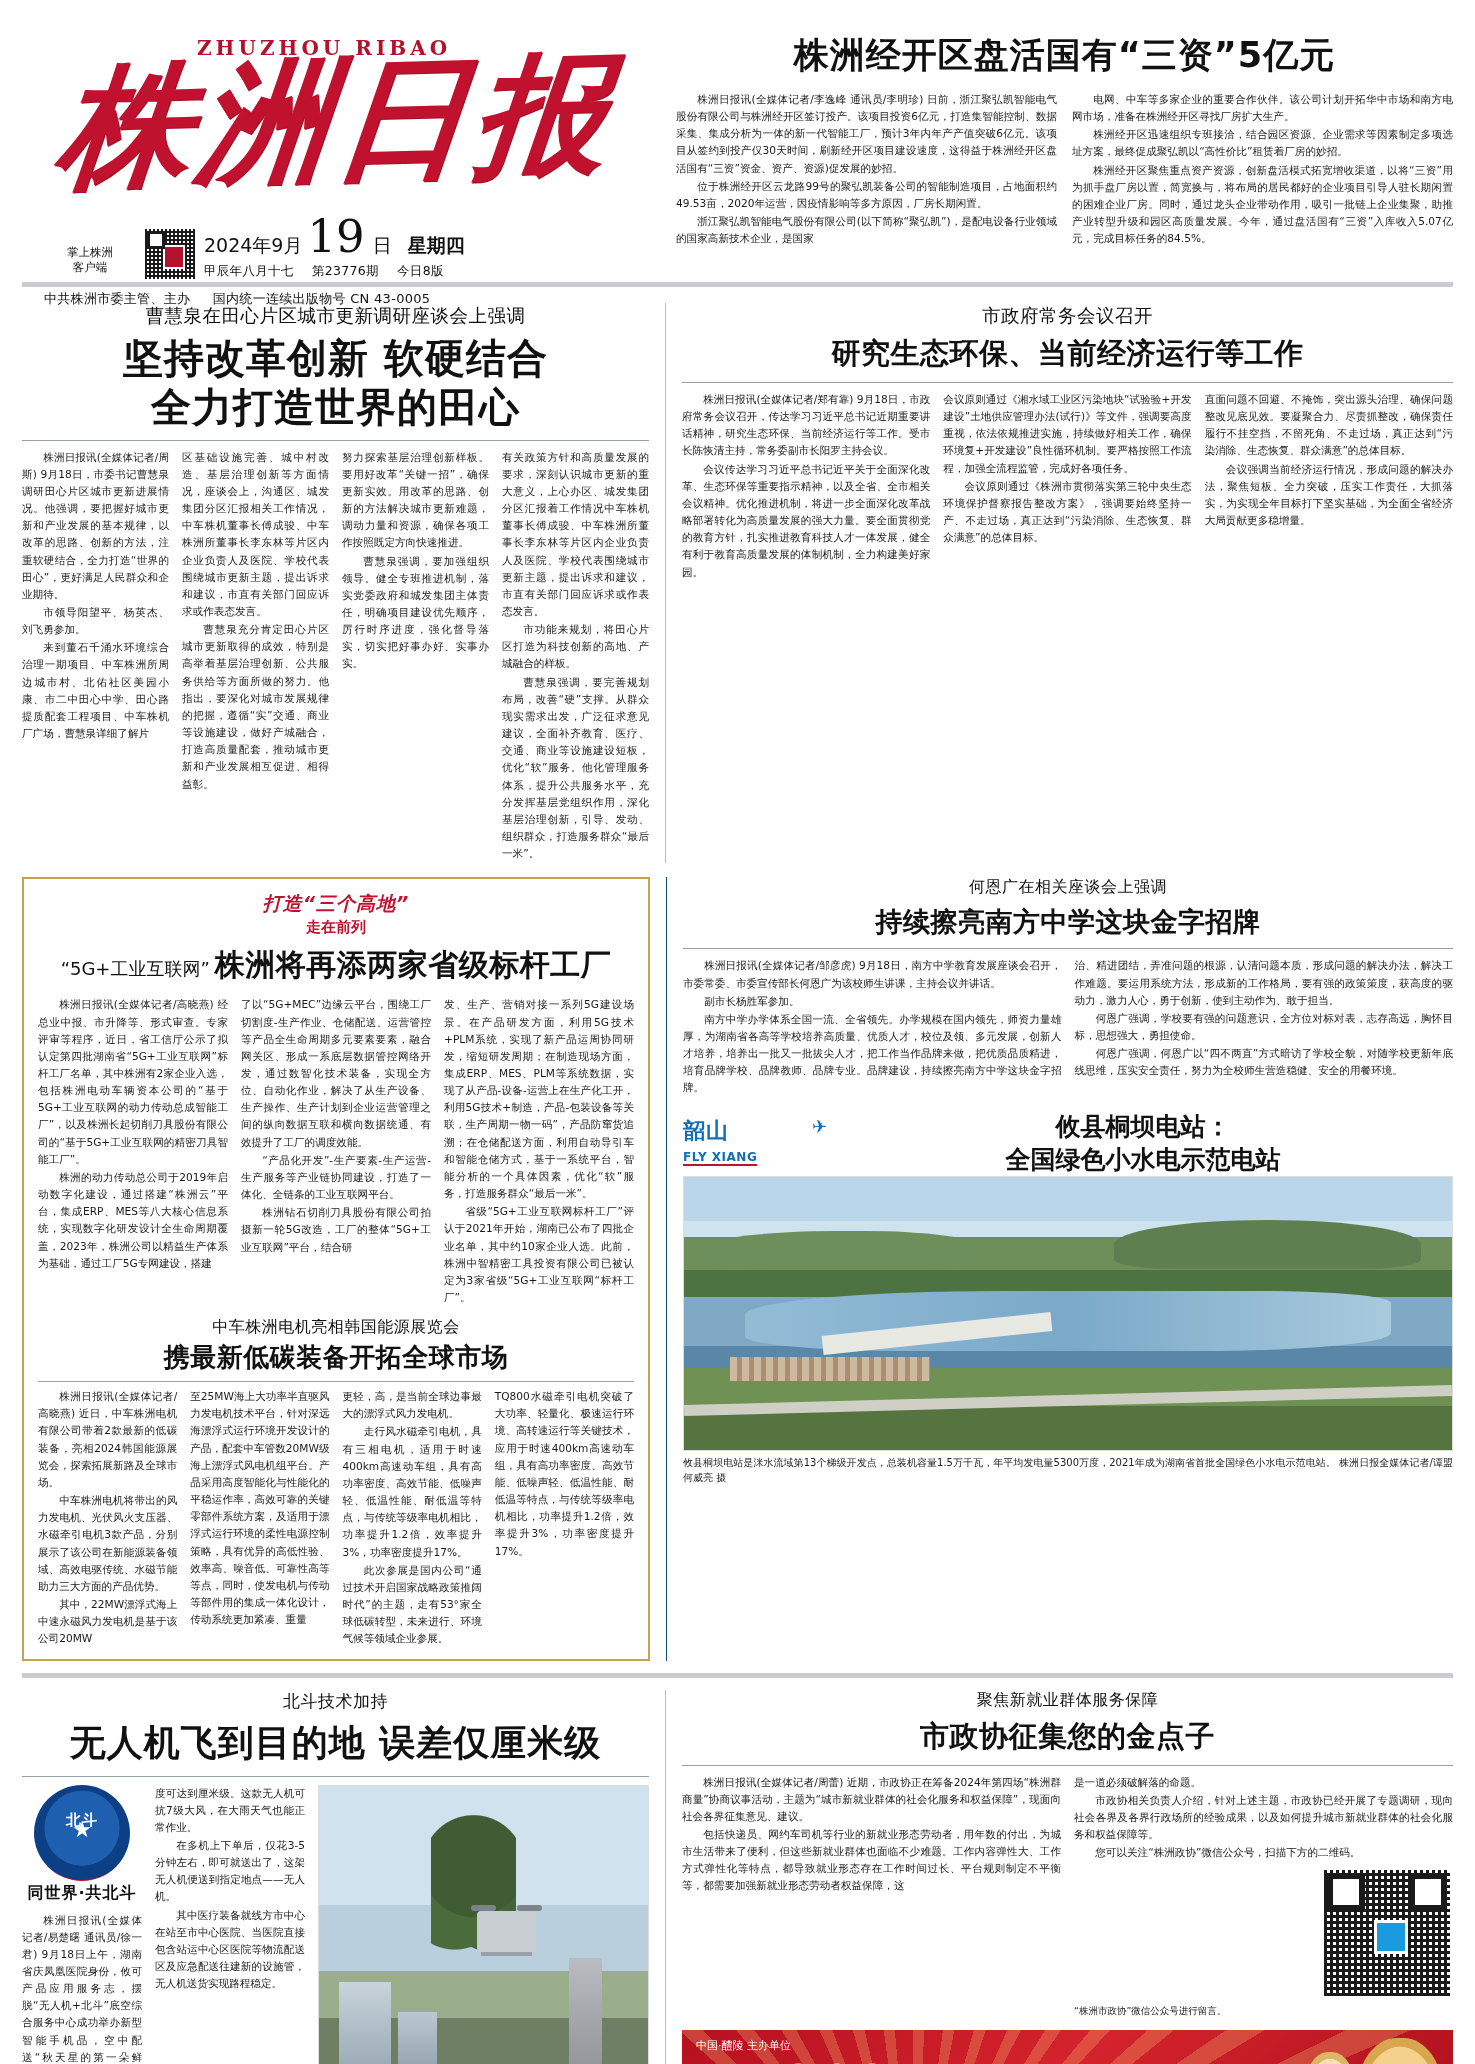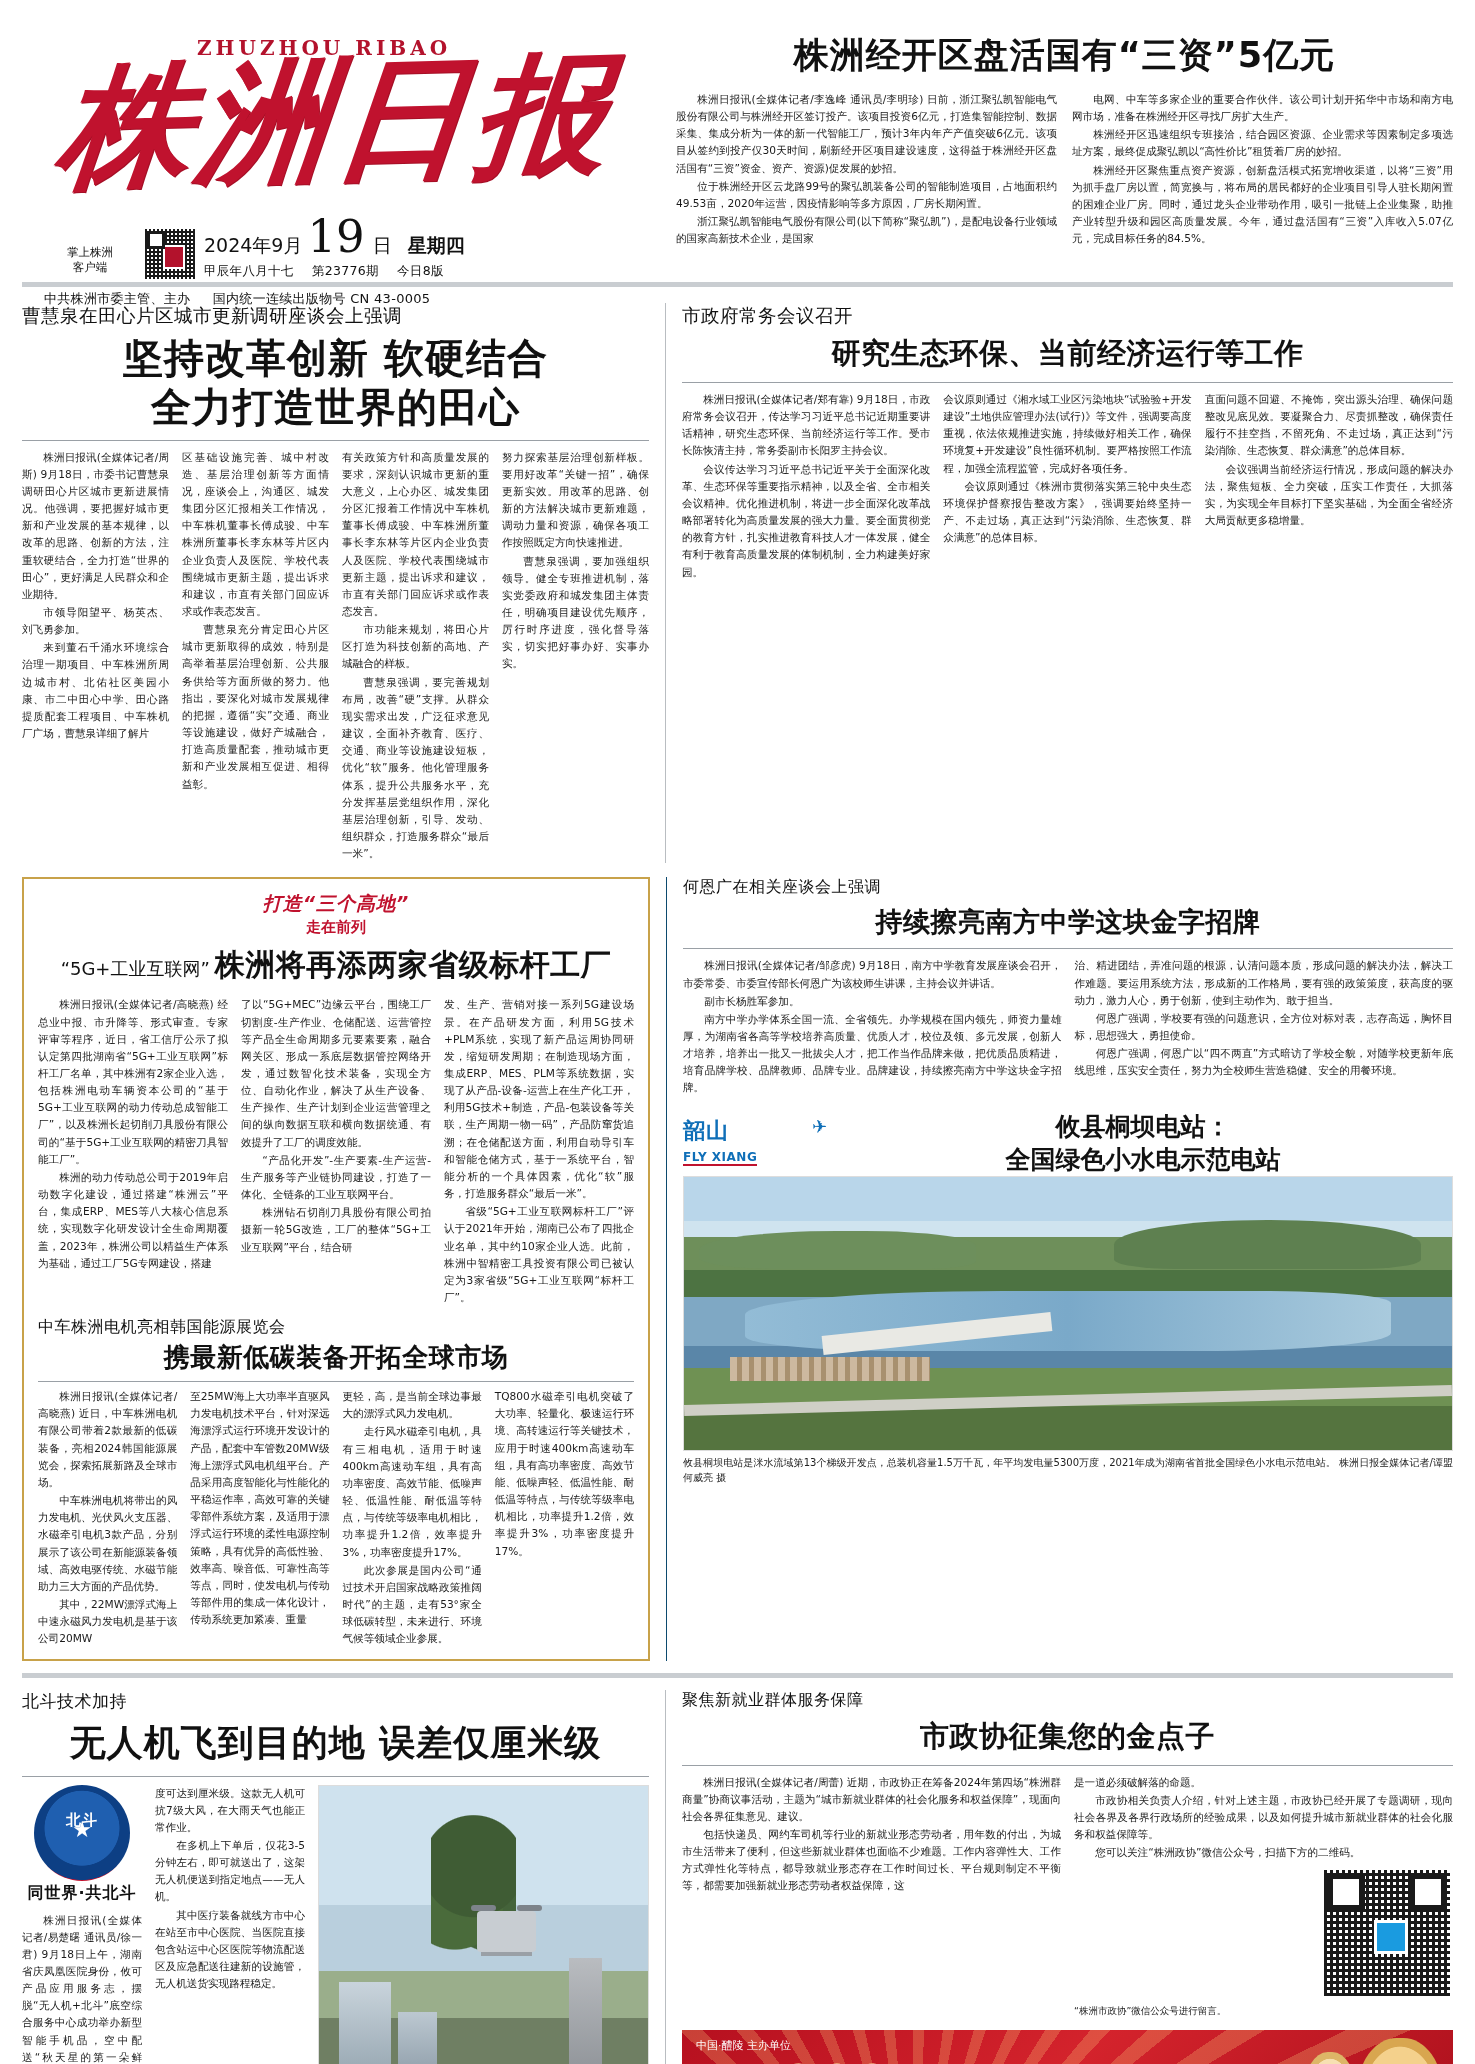--- a/index.html
+++ b/index.html
@@ -78,21 +78,21 @@
   .bodytext p.noind { text-indent:0; }
 
   
   .rule-thick { height:5px; background:#c9cdd1; margin:6px 0 0 0; }
   .rule-thin { height:1px; background:#9aa0a6; margin:8px 0; }
 
   
   .sec2 { display:flex; margin-top:16px; }
   .sec2-left { width:644px; padding-right:16px; border-right:1px solid #b9bdc1; }
   .sec2-right { flex:1; padding-left:16px; }
-  .kicker { text-align:left; font-size:18.5px; letter-spacing:0.5px; margin-bottom:6px; }
+  .kicker { text-align:center; font-size:18.5px; letter-spacing:0.5px; margin-bottom:6px; }
   .bighl { text-align:center; font-weight:700; letter-spacing:1px; }
   .bighl.l1 { font-size:40px; line-height:1.22; }
   .bighl.l2 { font-size:40px; line-height:1.22; }
   .hl-md { text-align:center; font-size:29px; font-weight:700; letter-spacing:0.5px; }
 
   
   .featbox { border:2px solid #c8a24a; padding:12px 14px 10px 14px; position:relative; }
   .featbox-head { text-align:center; margin-bottom:8px; }
   .badge-red {
     display:inline-block; color:#c0122e; font-weight:700; font-size:19px;
@@ -262,27 +262,27 @@
         <div class="bodytext">
           <p>株洲日报讯(全媒体记者/周斯) 9月18日，市委书记曹慧泉调研田心片区城市更新进展情况。他强调，要把握好城市更新和产业发展的基本规律，以改革的思路、创新的方法，注重软硬结合，全力打造“世界的田心”，更好满足人民群众和企业期待。</p>
             <p>市领导阳望平、杨英杰、刘飞勇参加。</p>
             <p>来到董石千涌水环境综合治理一期项目、中车株洲所周边城市村、北佑社区美园小康、市二中田心中学、田心路提质配套工程项目、中车株机厂广场，曹慧泉详细了解片</p>
         </div>
         <div class="bodytext">
           <p class="noind">区基础设施完善、城中村改造、基层治理创新等方面情况，座谈会上，沟通区、城发集团分区汇报相关工作情况，中车株机董事长傅成骏、中车株洲所董事长李东林等片区内企业负责人及医院、学校代表围绕城市更新主题，提出诉求和建议，市直有关部门回应诉求或作表态发言。</p>
             <p>曹慧泉充分肯定田心片区城市更新取得的成效，特别是高举着基层治理创新、公共服务供给等方面所做的努力。他指出，要深化对城市发展规律的把握，遵循“实”交通、商业等设施建设，做好产城融合，打造高质量配套，推动城市更新和产业发展相互促进、相得益彰。</p>
         </div>
         <div class="bodytext">
+          <p class="noind">努力探索基层治理创新样板。要用好改革“关键一招”，确保更新实效。用改革的思路、创新的方法解决城市更新难题，调动力量和资源，确保各项工作按照既定方向快速推进。</p>
+            <p>曹慧泉强调，要加强组织领导。健全专班推进机制，落实党委政府和城发集团主体责任，明确项目建设优先顺序，厉行时序进度，强化督导落实，切实把好事办好、实事办实。</p>
+        </div>
+        <div class="bodytext">
           <p class="noind">有关政策方针和高质量发展的要求，深刻认识城市更新的重大意义，上心办区、城发集团分区汇报着工作情况中车株机董事长傅成骏、中车株洲所董事长李东林等片区内企业负责人及医院、学校代表围绕城市更新主题，提出诉求和建议，市直有关部门回应诉求或作表态发言。</p>
             <p>市功能来规划，将田心片区打造为科技创新的高地、产城融合的样板。</p>
             <p>曹慧泉强调，要完善规划布局，改善“硬”支撑。从群众现实需求出发，广泛征求意见建议，全面补齐教育、医疗、交通、商业等设施建设短板，优化“软”服务。他化管理服务体系，提升公共服务水平，充分发挥基层党组织作用，深化基层治理创新，引导、发动、组织群众，打造服务群众“最后一米”。</p>
-        </div>
-        <div class="bodytext">
-          <p class="noind">努力探索基层治理创新样板。要用好改革“关键一招”，确保更新实效。用改革的思路、创新的方法解决城市更新难题，调动力量和资源，确保各项工作按照既定方向快速推进。</p>
-            <p>曹慧泉强调，要加强组织领导。健全专班推进机制，落实党委政府和城发集团主体责任，明确项目建设优先顺序，厉行时序进度，强化督导落实，切实把好事办好、实事办实。</p>
         </div>
       </div>
     </div>
 
     <div class="sec2-right">
       <div class="kicker">市政府常务会议召开</div>
       <div class="hl-md">研究生态环保、当前经济运行等工作</div>
       <div class="rule-thin"></div>
       <div class="cols3" style="gap:13px;">
         <div class="bodytext">

